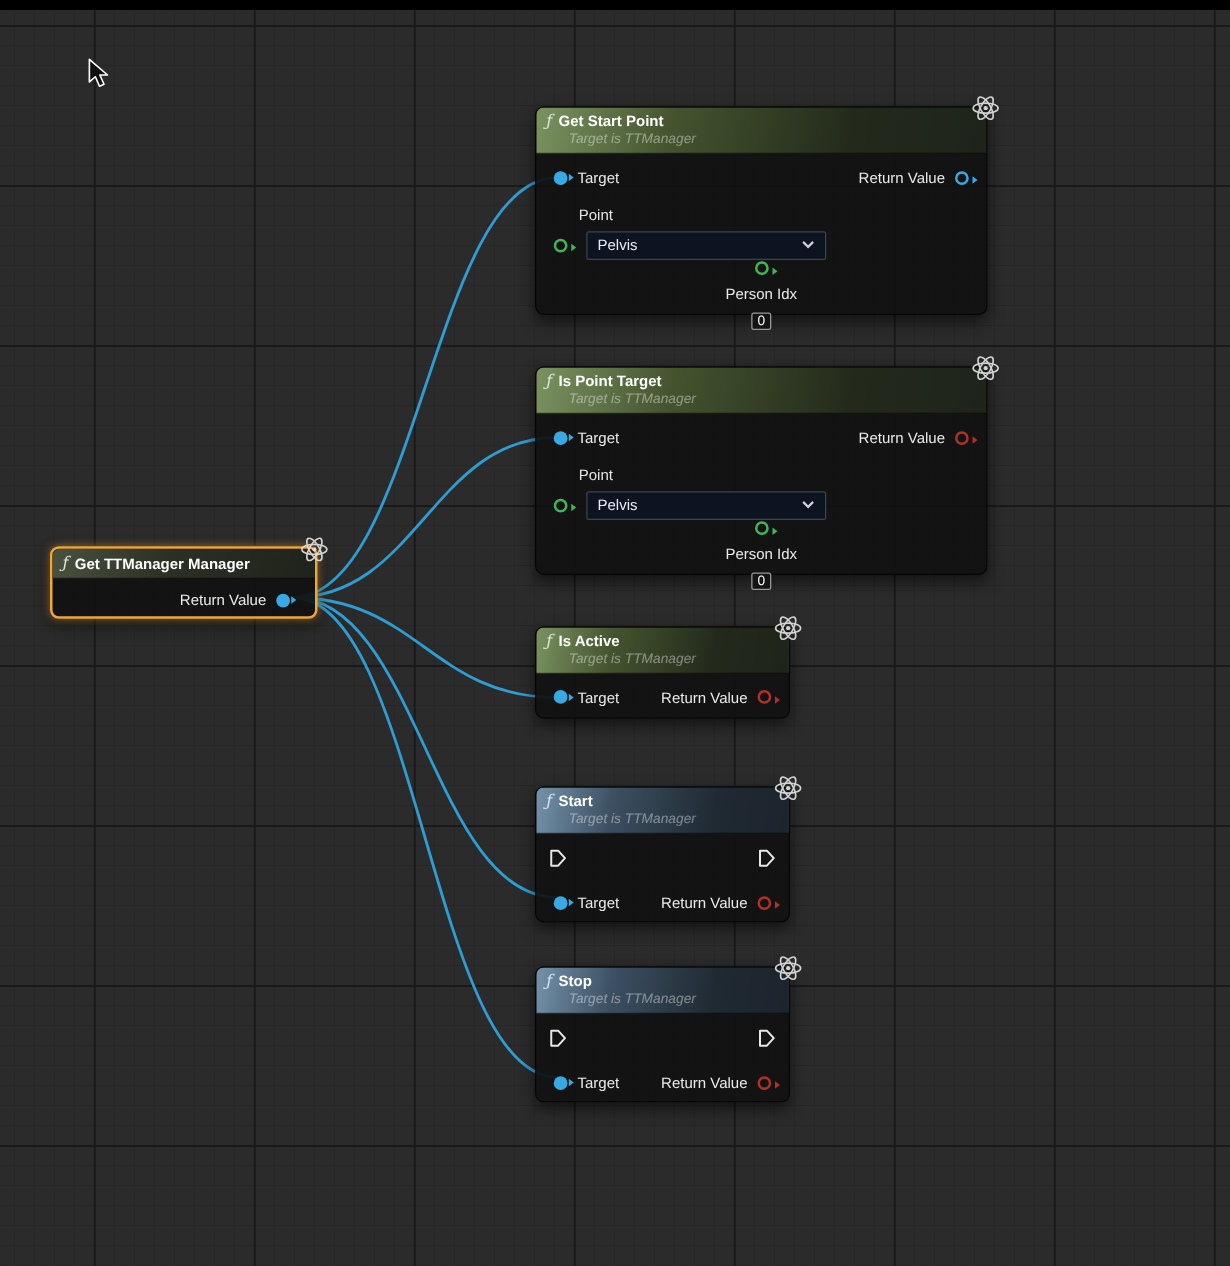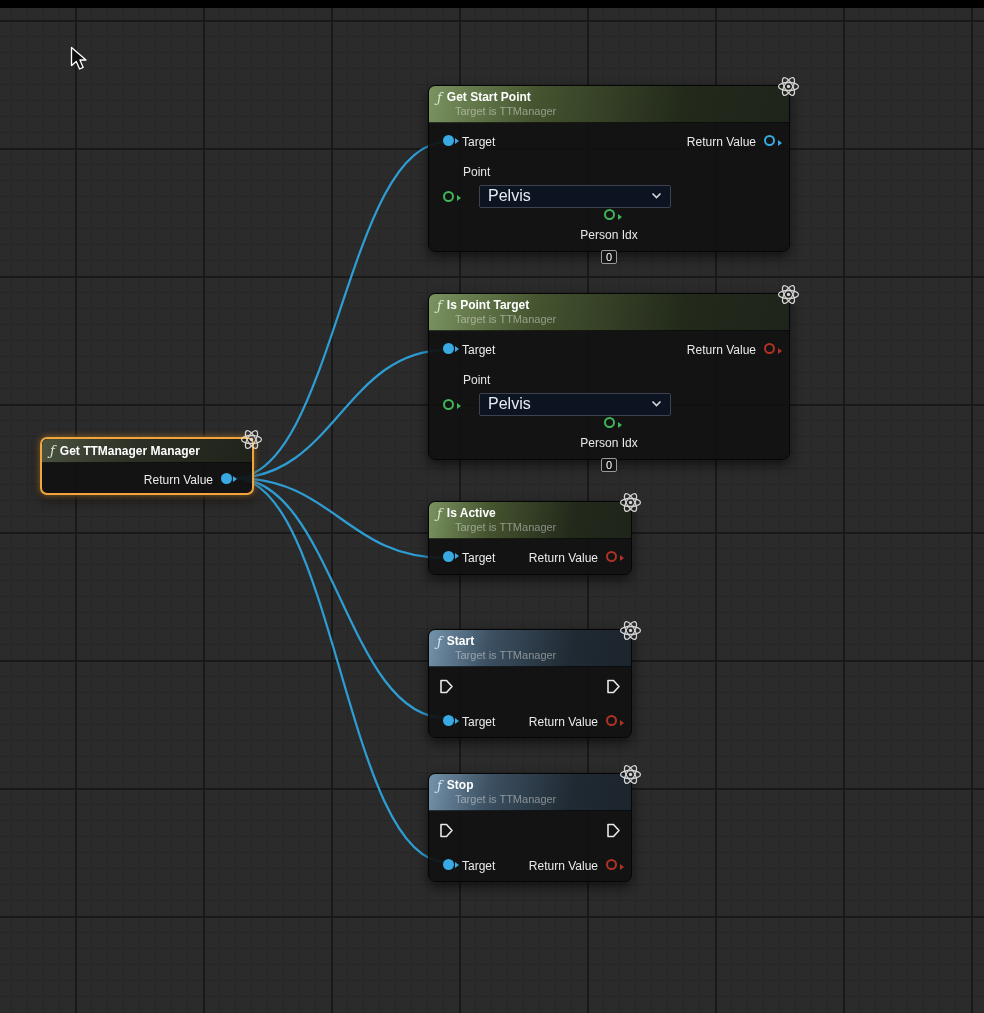--- a/index.html
+++ b/index.html
@@ -36,52 +36,52 @@
   }
 
   .hdr { height:37px; border-radius:6px 6px 0 0; padding:3px 8px 0 8px; border-bottom:1px solid rgba(0,0,0,0.65); overflow:hidden; }
   .hdr.green { background:linear-gradient(100deg,#7a9360 0%,#45542f 30%,#232a1b 70%,#1e241a 100%); }
   .hdr.blue  { background:linear-gradient(100deg,#7493ab 0%,#3c5062 30%,#202a33 70%,#1c242c 100%); }
   .hdr.dark  { background:linear-gradient(100deg,#4a523f 0%,#2b2f24 45%,#20231b 100%); }
   .hdr.single { height:24px; display:flex; align-items:center; padding:0 8px; }
   .hdr-title { display:flex; align-items:center; gap:5px; font-weight:bold; color:#ffffff; line-height:16px; }
   .fn { font-family:"DejaVu Serif", serif; font-style:italic; font-weight:normal; color:#dde6d3; font-size:13px; line-height:1; }
   .hdr.blue .fn { color:#d7e3ee; }
-  .hdr-sub { color:rgba(255,255,255,0.42); font-size:11px; margin-left:18px; line-height:13px; }
+  .hdr-sub { font-style:italic; color:rgba(255,255,255,0.42); font-size:11px; margin-left:18px; line-height:13px; }
 
   .row { display:flex; align-items:center; }
   .r-target { height:38px; padding:0 14px; justify-content:space-between; }
   .r-label  { height:22px; padding-left:34px; }
   .r-drop   { height:26px; padding-left:14px; }
   .r-person { height:44px; padding:0 14px; gap:8px;flex-direction:column; }
   .r-single { height:37px; padding:0 14px; justify-content:space-between; }
   .r-exec   { height:38px; padding:0 10px; justify-content:space-between; }
   .r-bottom { height:34px; padding:0 14px; justify-content:space-between; }
   .r-out    { height:34px; padding-right:20px; justify-content:flex-end; }
 
-  .pin { display:flex; gap:8px; }
+  .pin { display:flex; align-items:center; gap:8px; }
   .pin-label { color:#eaeaea; white-space:nowrap; }
 
   .pin-icon { position:relative; width:11px; height:11px; border-radius:50%; flex:none; }
   .pin-icon::after {
     content:""; position:absolute; left:12px; top:2.5px; width:0; height:0;
     border-top:3px solid transparent; border-bottom:3px solid transparent;
     border-left:4px solid currentColor;
   }
   .pin-icon.blue  { color:var(--pin_blue,#38a9e3); }
   .pin-icon.red   { color:var(--pin_red,#b03226); }
   .pin-icon.green { color:var(--pin_green,#41b558); }
   .pin-icon.filled { background:currentColor; }
   .pin-icon.hollow { border:2px solid currentColor; }
 
   .dropdown {
-    margin-left:25px; width:192px; height:23px;
+    margin-left:15px; width:192px; height:23px;
     background:#0c1422; border:1px solid #3c4250; border-radius:2px;
     display:flex; align-items:center; justify-content:space-between;
-    padding:0 8px; color:#e6ecf2; font-size:16px;
+    padding:0 8px; color:#e6ecf2; font-size:12px;
   }
   .value-box {
     min-width:16px; height:17px; padding:0 3px;
     background:#141414; border:1px solid #9a9a9a; border-radius:2px;
     color:#ffffff; font-size:11px;
     display:flex; align-items:center; justify-content:center;
   }
 
   .corner-icon { position:absolute; top:-11px; right:-11px; width:23px; height:23px; z-index:3; opacity:.92; }
   .exec-pin { display:block; }

